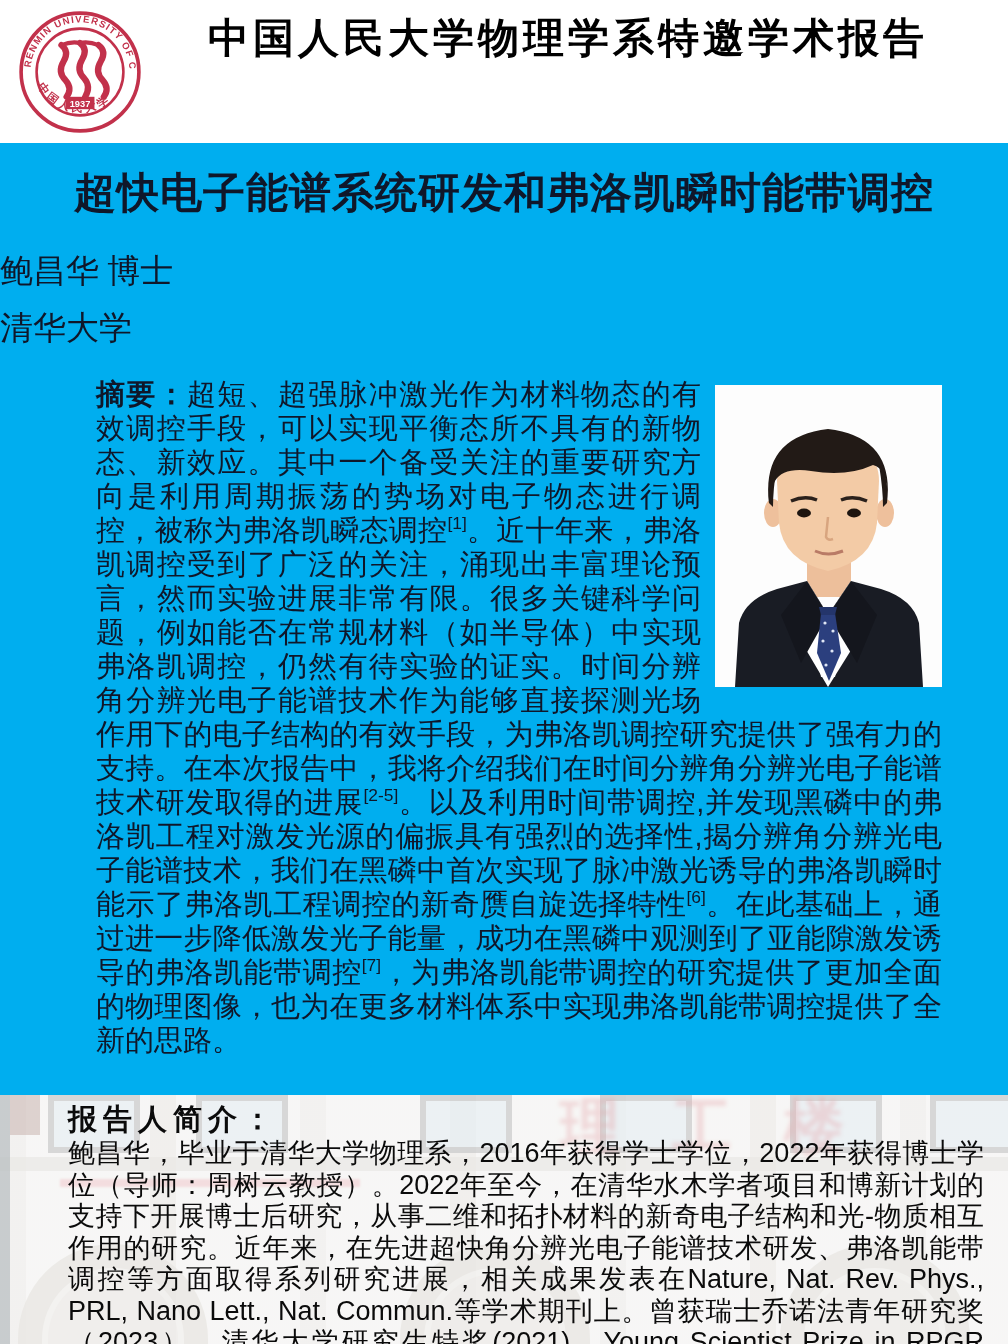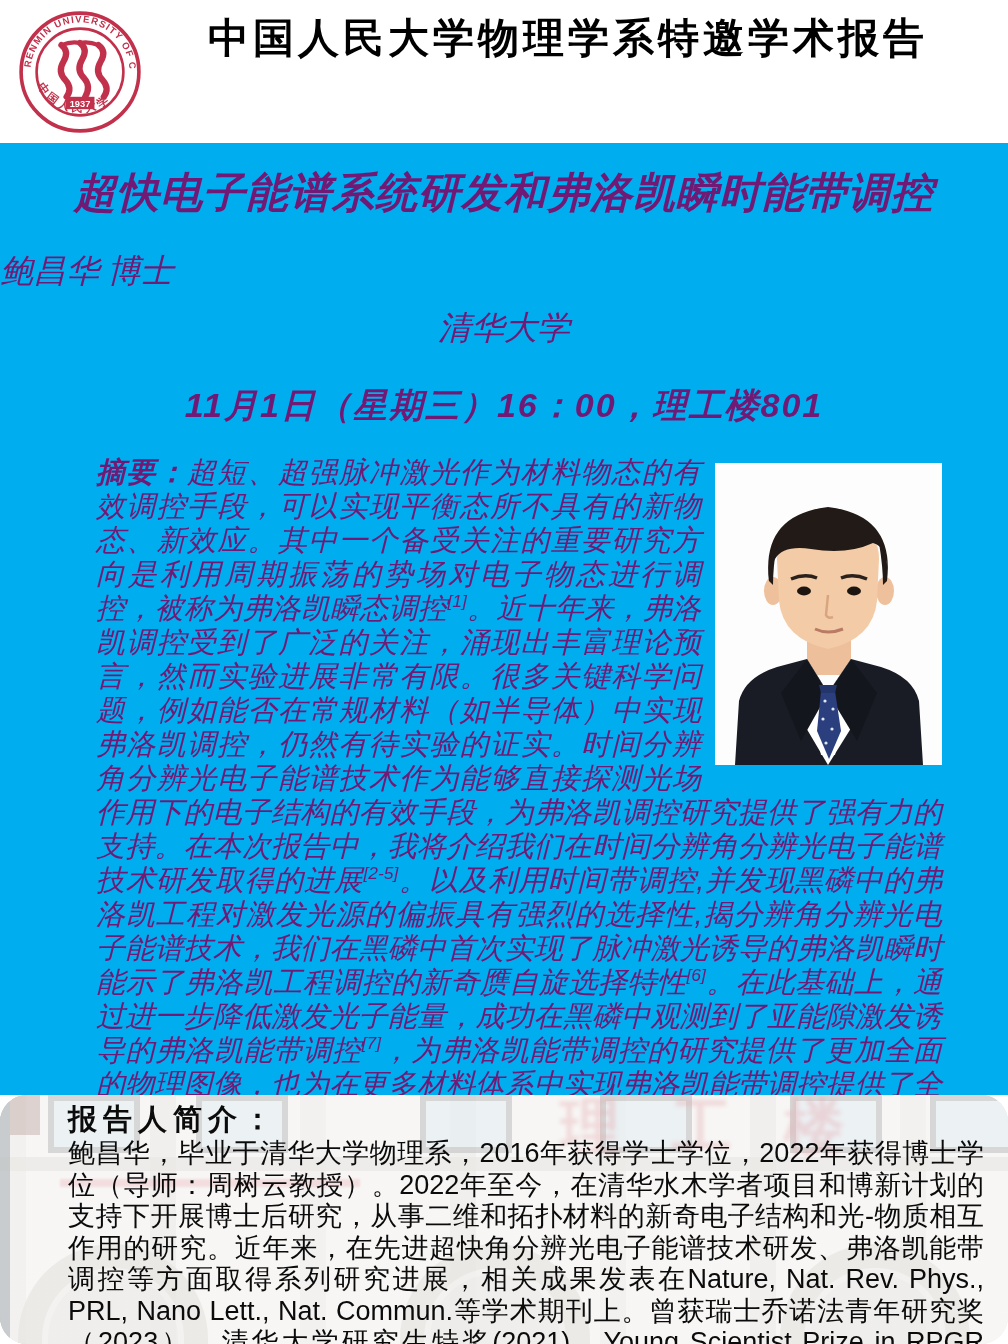--- a/index.html
+++ b/index.html
@@ -19,43 +19,43 @@
     font-size:41px; font-weight:bold; color:#000;
     letter-spacing:4px; line-height:52px; white-space:nowrap;
   }
   .header-title-en {
     font-family:"Liberation Serif", serif;
     font-size:39px; font-weight:bold; font-style:italic; color:#000;
     line-height:54px; margin-top:4px; white-space:nowrap;
   }
 
   
-  .main { height:952px; background:#00AEEF; color:#701a75; overflow:hidden;font-style:italic; }
+  .main { height:952px; background:#00AEEF; color:#0f172a; overflow:hidden; }
   .talk-title {
     text-align:center; font-size:42px; font-weight:bold;
     padding-top:22px; letter-spacing:1px; white-space:nowrap;
   }
   .speaker   { text-align:left; font-size:33px; margin-top:28px; font-family:"Liberation Serif", serif; }
-  .affil     { text-align:center; font-size:33px; margin-top:12px; font-family:"Liberation Serif", serif; }
+  .affil     { text-align:left; font-size:33px; margin-top:12px; font-family:"Liberation Serif", serif; }
   .datetime  { text-align:center; font-size:34px; font-weight:bold; margin-top:32px; letter-spacing:2px; }
 
   .abstract {
     margin:26px 66px 0 96px;
     font-size:29px; line-height:34px; text-align:justify;
   }
   .abstract sup { font-size:0.6em; line-height:0; }
   .abstract-label { font-weight:bold; }
 
   .photo-frame {
     float:right; width:227px; height:302px; margin:8px 0 12px 14px;
     background:#fff; overflow:hidden;
   }
 
   
-  .bio { height:249px; position:relative; background:#ebeae7; overflow:hidden; color:#0b0b0b;border-radius:27px; }
+  .bio { height:249px; position:relative; background:#ebeae7; overflow:hidden; color:#0b0b0b; }
   .bio-bg { position:absolute; inset:0; }
   .bio-bg .pilasters {
     position:absolute; inset:0;
     background:repeating-linear-gradient(90deg,
       #dddad5 0px, #dddad5 26px, #efeeec 26px, #efeeec 150px,
       #d5d1cb 150px, #d5d1cb 176px, #efeeec 176px, #efeeec 300px);
     opacity:.55;
   }
   .bio-bg .window { position:absolute; top:0; height:58px; width:92px;
     background:#c4d8e4; border:6px solid #77787a; opacity:.6; }
@@ -120,21 +120,20 @@
 
     <div class="header-titles">
       <div class="header-title-cn">中国人民大学物理学系特邀学术报告</div>
     </div>
   </div>
 
   <div class="main">
     <div class="talk-title">超快电子能谱系统研发和弗洛凯瞬时能带调控</div>
     <div class="speaker">鲍昌华  博士</div>
     <div class="affil">清华大学</div>
-    <div class="datetime">11月1日（星期三）16：00，理工楼801</div>
 
     <div class="abstract">
       
       <div class="photo-frame">
         <svg viewBox="0 0 227 302">
           <rect width="227" height="302" fill="#fdfdfd"></rect>
 
           <rect x="92" y="168" width="44" height="44" fill="#edbf9b"></rect>
 
           <path d="M 20,302 L 24,238 Q 30,214 62,204 L 92,196 L 113,230 L 136,196 L 166,204 Q 198,214 204,238 L 208,302 Z" fill="#191c24"></path>

